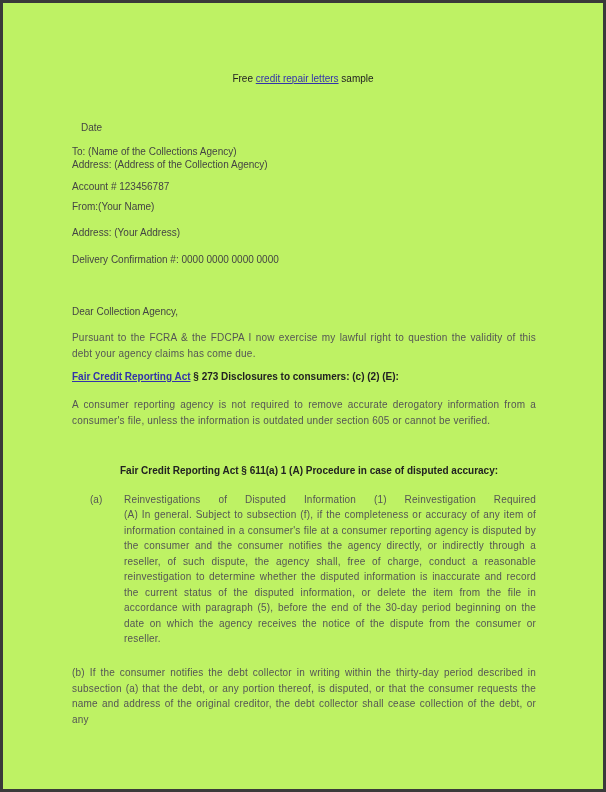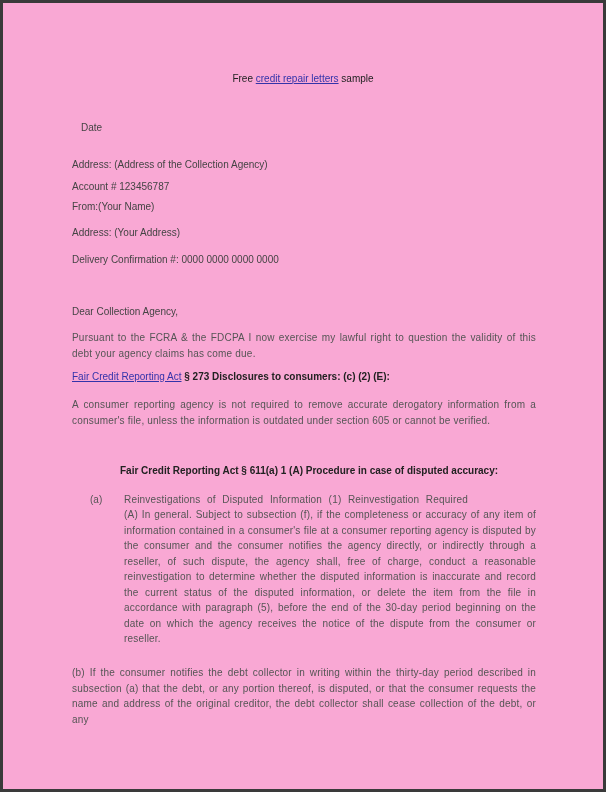--- a/index.html
+++ b/index.html
@@ -7,21 +7,21 @@
     width: 606px; height: 792px;
     background: #3a3a3a;
     position: relative;
     overflow: hidden;
     font-family: "Liberation Sans", sans-serif;
   }
   .page {
     position: absolute;
     left: 3px; top: 3px;
     width: 600px; height: 786px;
-    background: #f9a8d4;
+    background: #bef264;
   }
   .txt {
     position: absolute;
     font-size: 10px;
     color: #444;
     line-height: 15px;
     white-space: nowrap;
   }
   .title {
     position: absolute;
@@ -53,39 +53,40 @@
 
 <div class="page">
 
   <div class="title">
     <span>Free</span>
     <a class="link">credit repair letters</a>
     <span>sample</span>
   </div>
 
   <div class="txt" style="left:69px; top:117px;padding-left:9px;">Date</div>
+  <div class="txt" style="left:69px; top:141px;">To: (Name of the Collections Agency)</div>
   <div class="txt" style="left:69px; top:154px;">Address: (Address of the Collection Agency)</div>
   <div class="txt" style="left:69px; top:176px;">Account # 123456787</div>
   <div class="txt" style="left:69px; top:196px;">From:(Your Name)</div>
   <div class="txt" style="left:69px; top:222px;">Address: (Your Address)</div>
   <div class="txt" style="left:69px; top:249px;">Delivery Confirmation #: 0000 0000 0000 0000</div>
 
   <div class="txt" style="left:69px; top:301px;">Dear Collection Agency,</div>
 
   <div class="para" style="left:69px; top:327px; width:464px;">Pursuant to the FCRA &amp; the FDCPA I now exercise my lawful right to question the validity of this debt your agency claims has come due.</div>
 
   <div class="heading" style="left:69px; top:368px;">
-    <a class="link" style="font-weight:normal;">Fair Credit Reporting Act</a>
+    <a class="link" style="font-weight:bold;">Fair Credit Reporting Act</a>
     <span>§ 273 Disclosures to consumers: (c) (2) (E):</span>
   </div>
 
   <div class="para" style="left:69px; top:394px; width:464px;">A consumer reporting agency is not required to remove accurate derogatory information from a consumer's file, unless the information is outdated under section 605 or cannot be verified.</div>
 
   <div class="heading" style="left:69px; top:462px;padding-left:48px;">Fair Credit Reporting Act § 611(a) 1 (A) Procedure in case of disputed accuracy:</div>
 
   <div class="txt" style="left:87px; top:489px; color:#555;">(a)</div>
-  <div class="para last-just" style="left:121px; top:489px; width:344px; white-space:nowrap;">Reinvestigations of Disputed Information (1) Reinvestigation Required</div>
+  <div class="para last-just" style="left:121px; top:489px; width:412px; white-space:nowrap;">Reinvestigations of Disputed Information (1) Reinvestigation Required</div>
   <div class="para" style="left:121px; top:504px; width:412px;">(A) In general. Subject to subsection (f), if the completeness or accuracy of any item of information contained in a consumer's file at a consumer reporting agency is disputed by the consumer and the consumer notifies the agency directly, or indirectly through a reseller, of such dispute, the agency shall, free of charge, conduct a reasonable reinvestigation to determine whether the disputed information is inaccurate and record the current status of the disputed information, or delete the item from the file in accordance with paragraph (5), before the end of the 30-day period beginning on the date on which the agency receives the notice of the dispute from the consumer or reseller.</div>
 
 
   <div class="para" style="left:69px; top:662px; width:464px;">(b) If the consumer notifies the debt collector in writing within the thirty-day period described in subsection (a) that the debt, or any portion thereof, is disputed, or that the consumer requests the name and address of the original creditor, the debt collector shall cease collection of the debt, or any</div>
 
 </div>
 
 </body></html>

